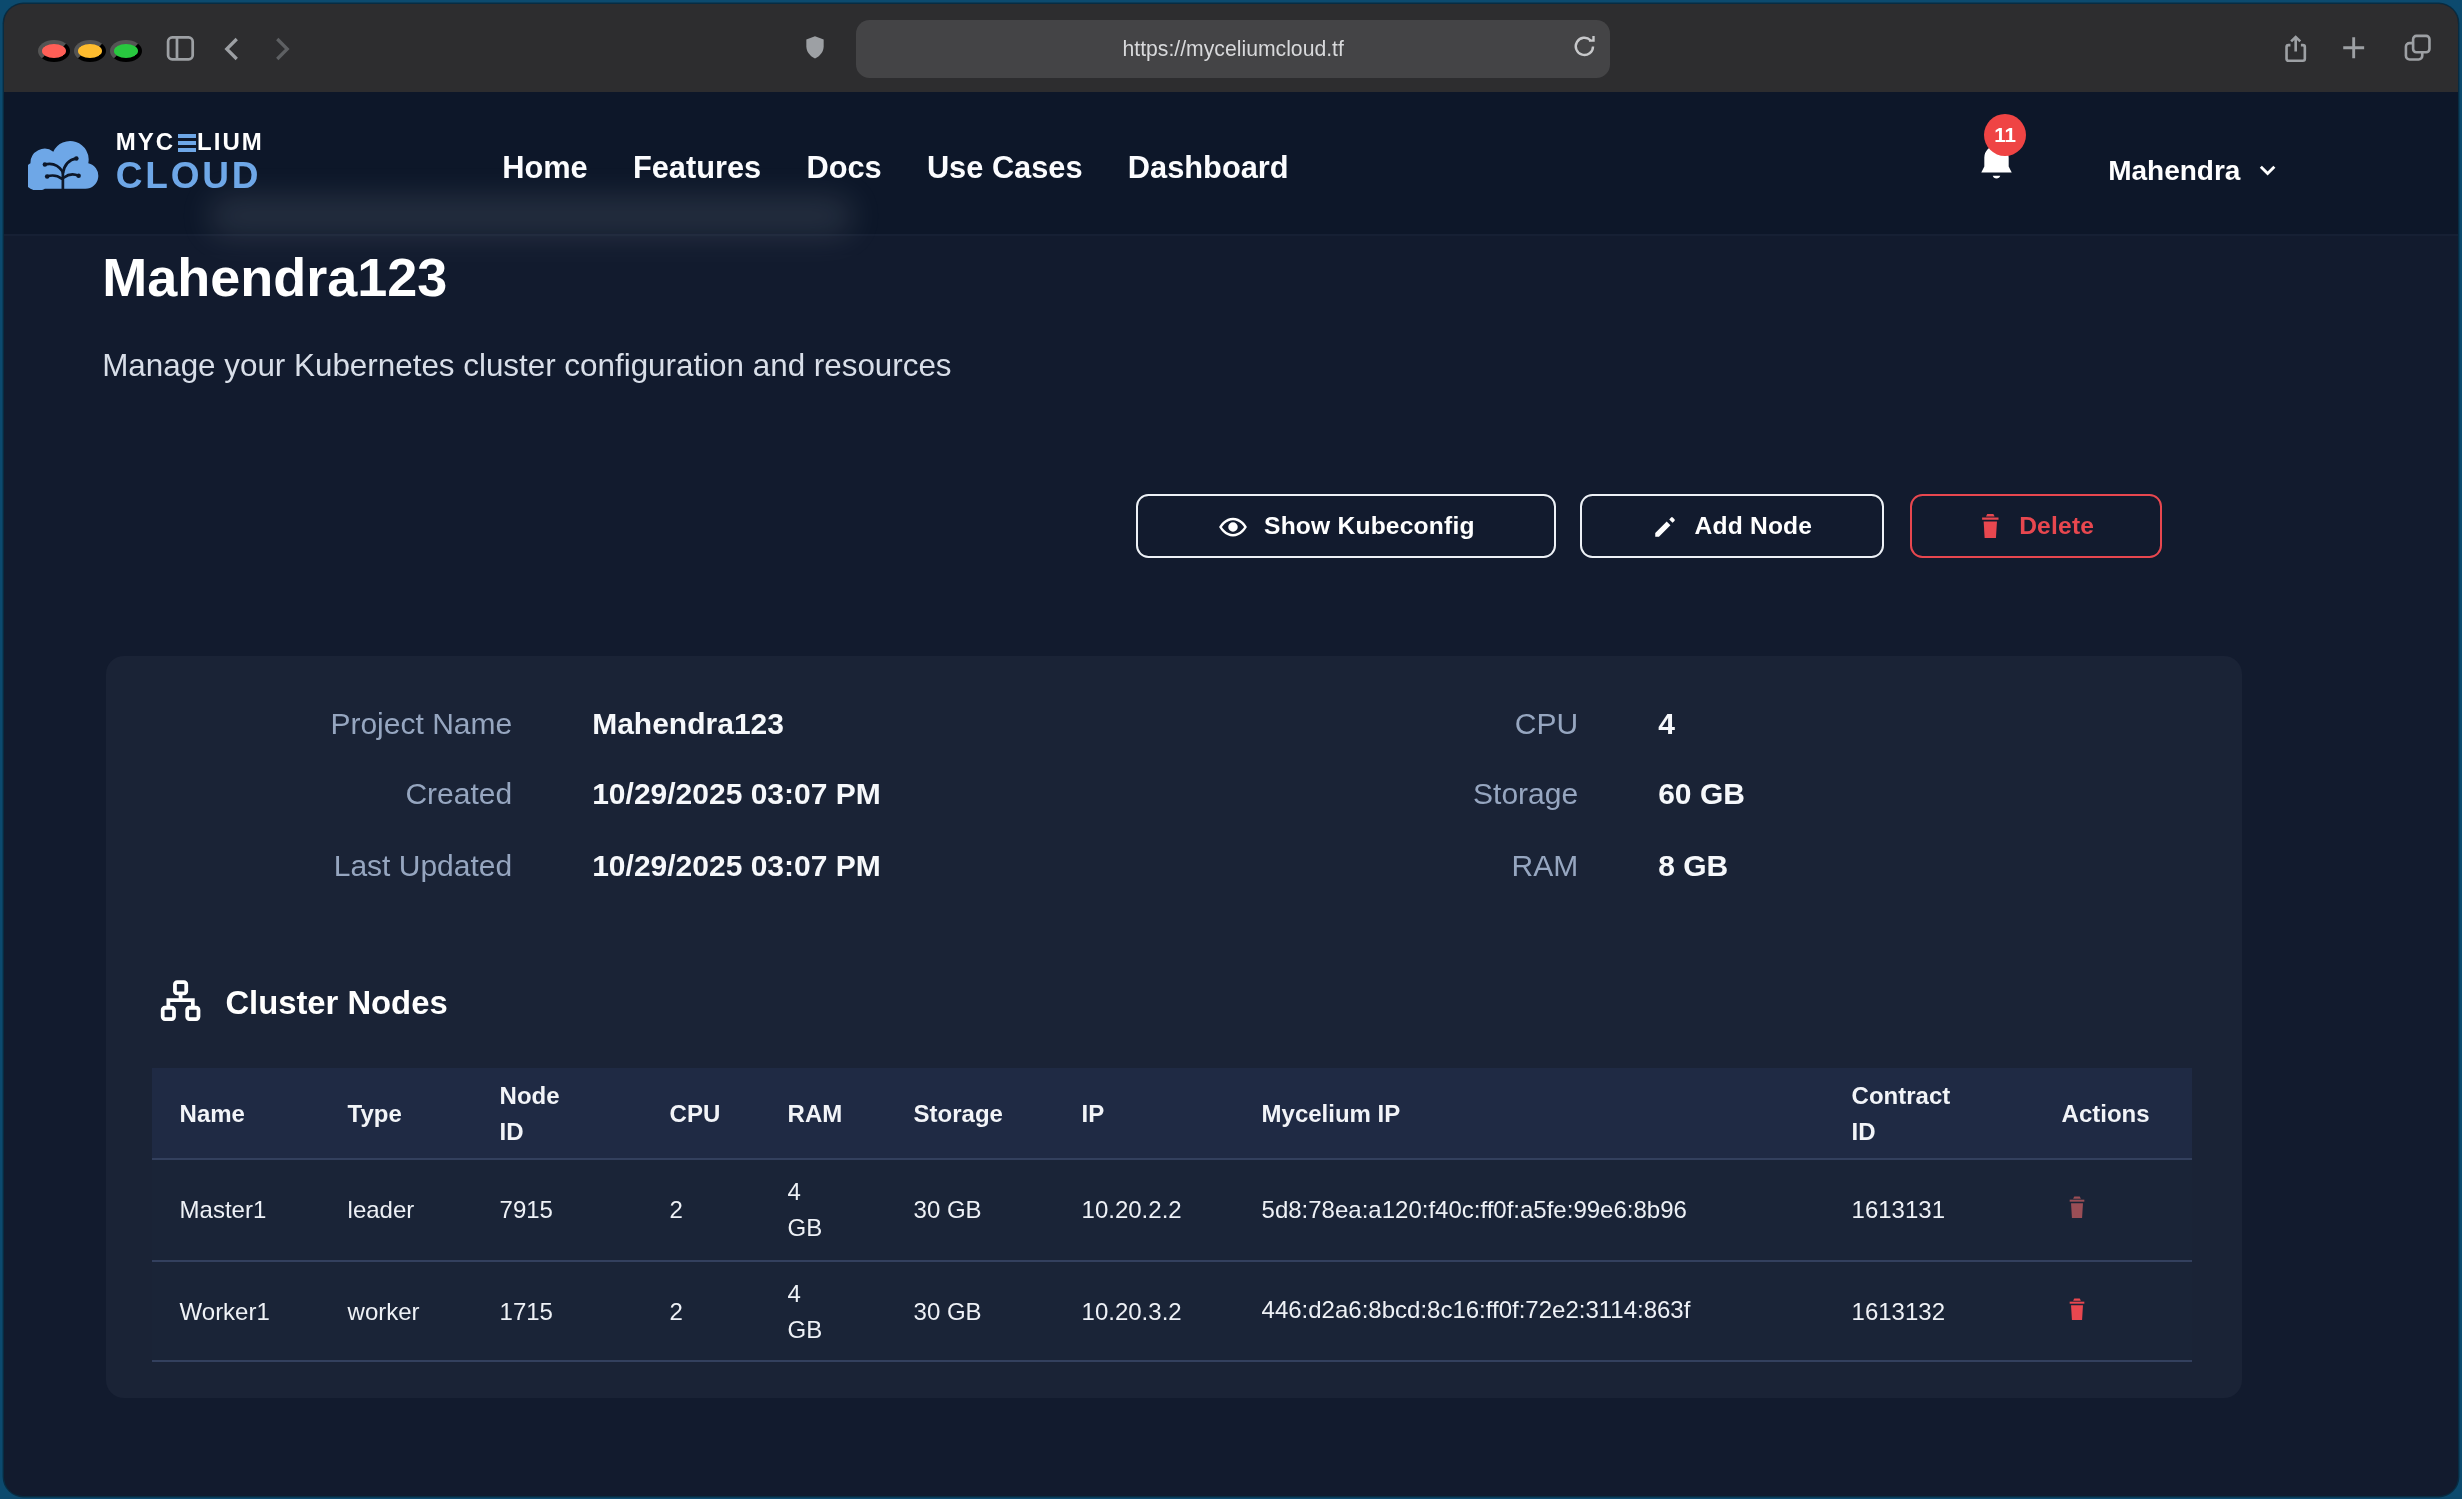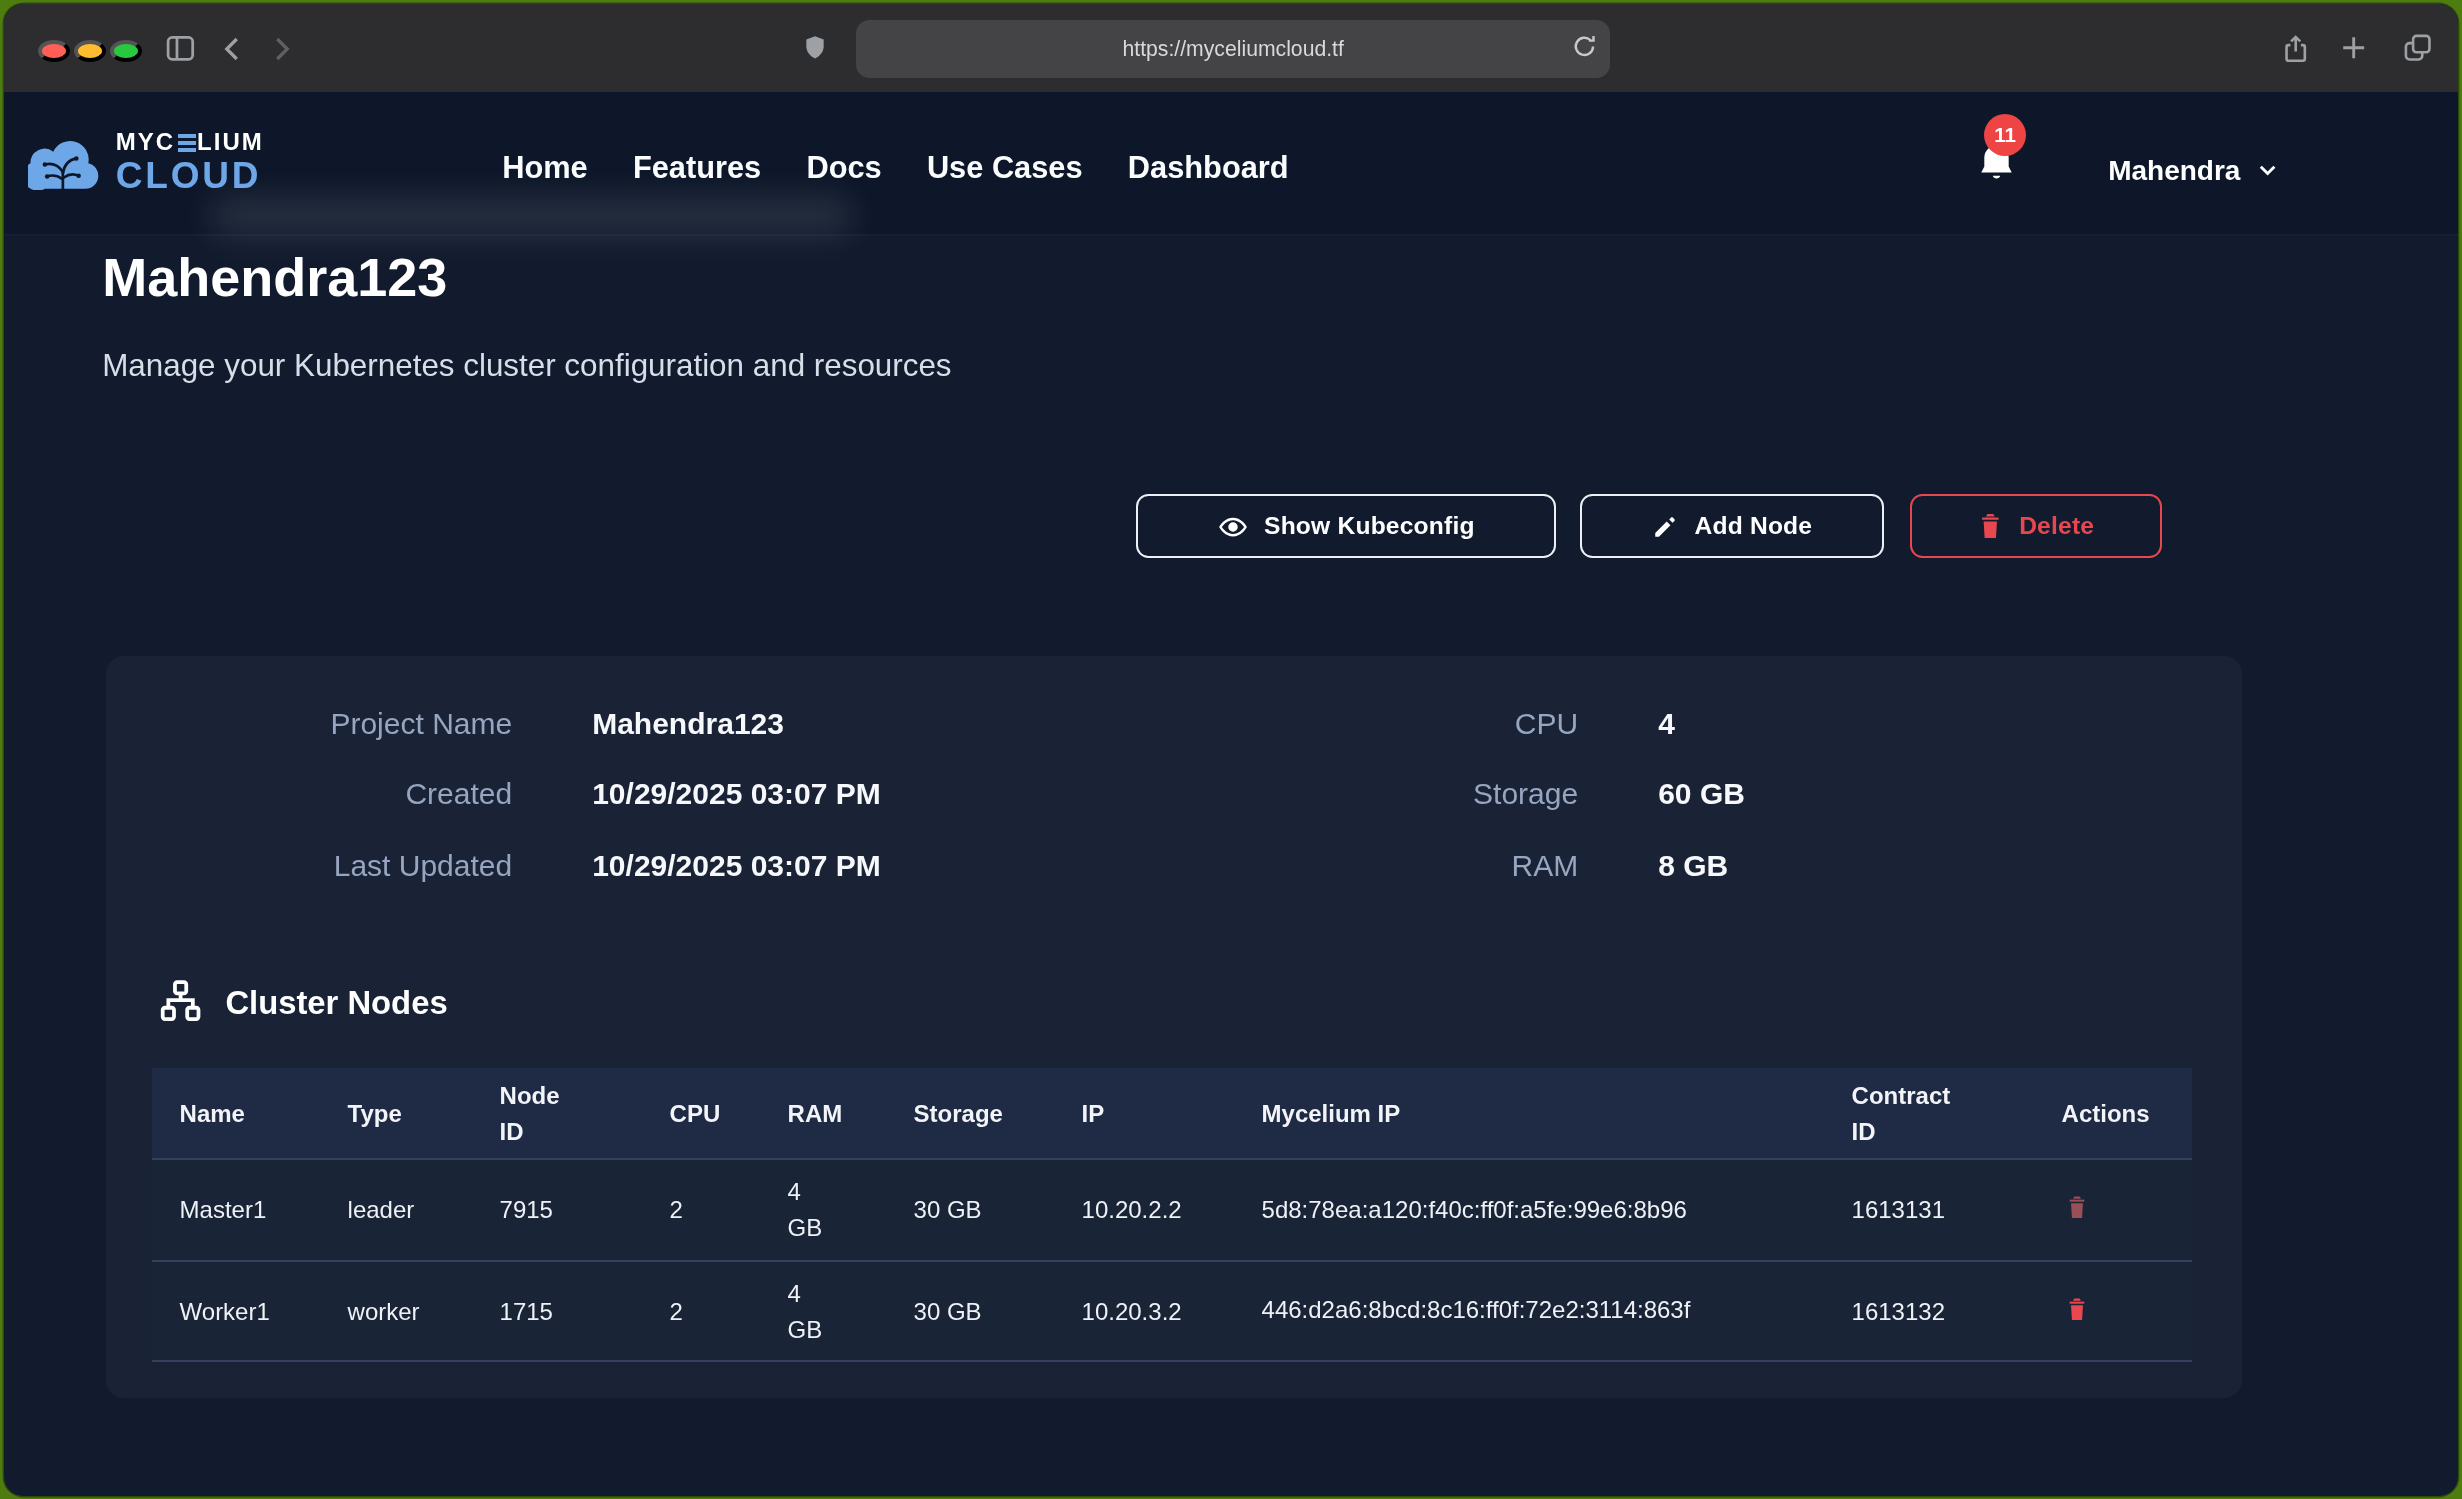--- a/index.html
+++ b/index.html
@@ -1,16 +1,16 @@
 <!DOCTYPE html>
 <html style="font-size:11px"><head>
 <meta charset="utf-8">
 <style>
   html,body{margin:0;padding:0;background:#f1f2f4;}
-  #stage{position:relative;width:2462px;height:1499px;overflow:hidden;background:#4d7c0f;}
+  #stage{position:relative;width:2462px;height:1499px;overflow:hidden;background:#0c4a6e;}
   #scale{position:absolute;left:0;top:0;width:1231px;height:750px;
          transform:scale(2);transform-origin:0 0;
          font-family:"Liberation Sans",sans-serif;}
   .window{position:absolute;left:2.1px;top:2.1px;width:1227px;height:746px;border-radius:9.6px;
           overflow:hidden;background:#121b2e;box-shadow:0 0 0 0.7px rgba(0,0,0,.4);}
 
   
   .chrome{position:absolute;top:0;left:0;right:0;height:44px;background:#2d2d2f;}
   .light{position:absolute;top:18px;width:11px;height:11px;border-radius:50%;}
   .light.close{left:17px;background:#ff5f57;}

